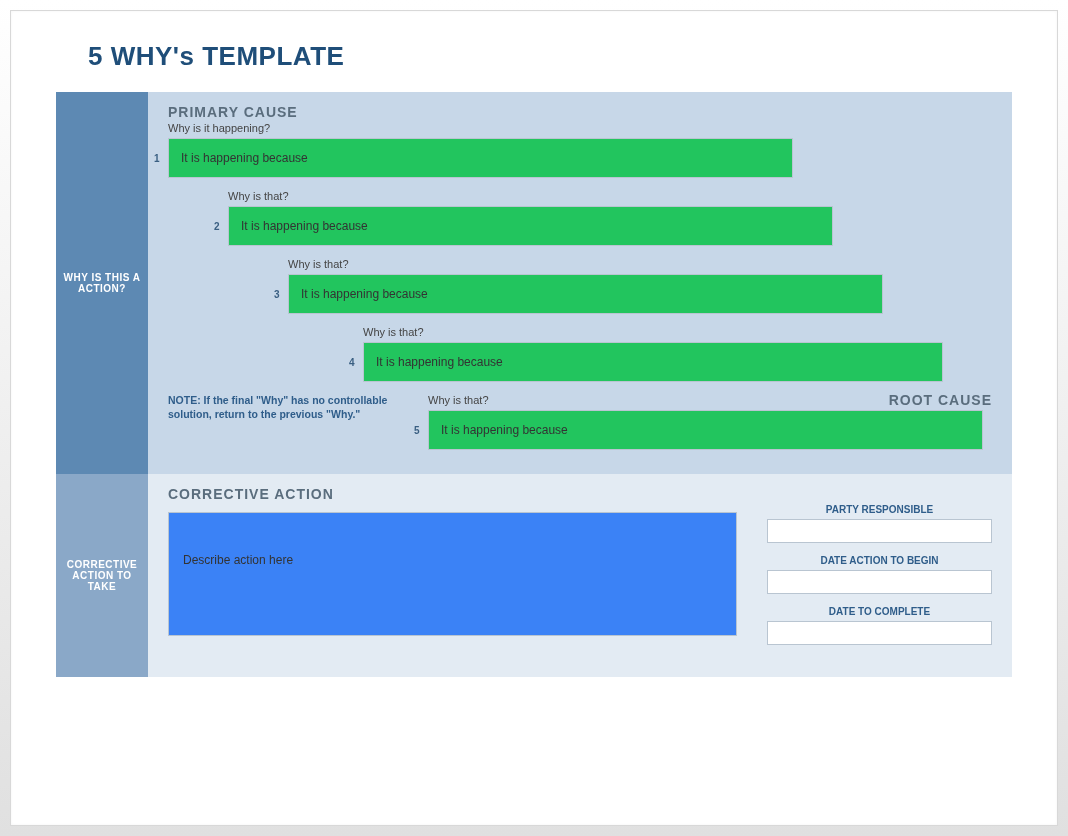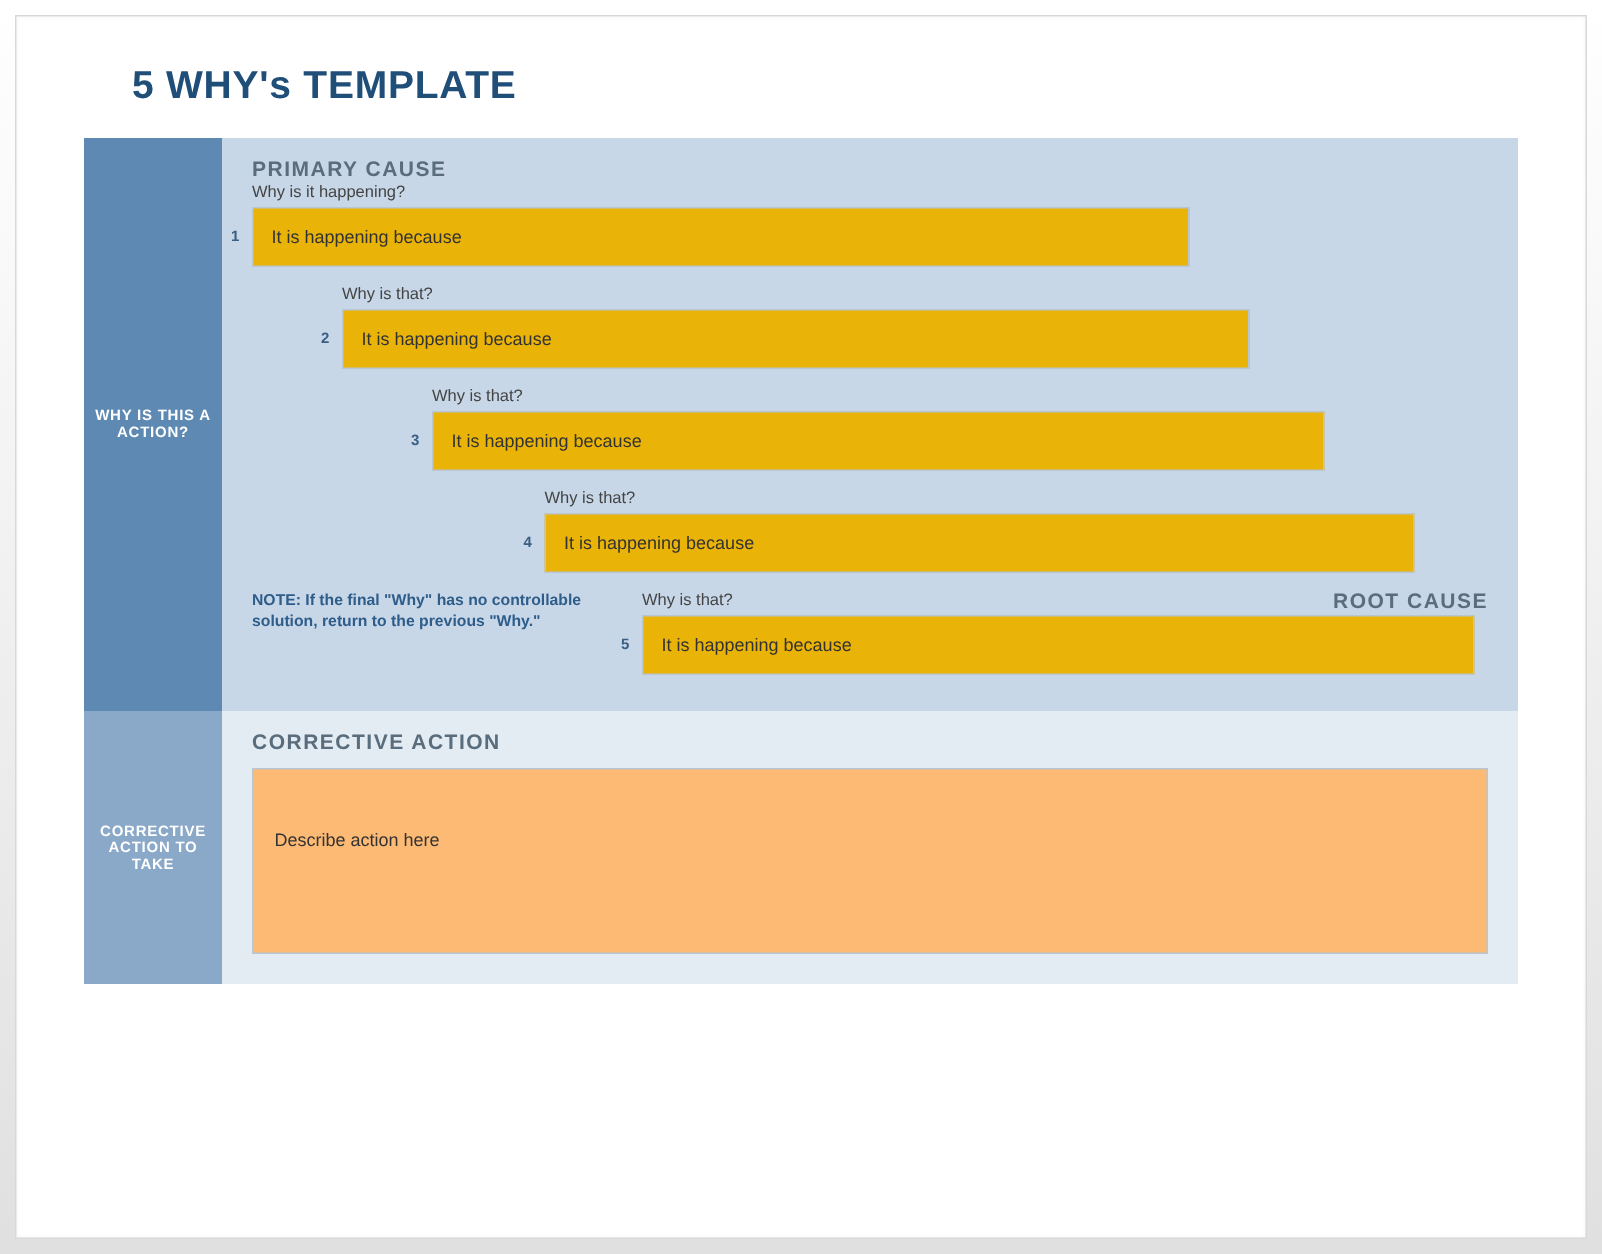--- a/index.html
+++ b/index.html
@@ -101,21 +101,21 @@
   .why-num {
     position: absolute;
     left: -14px;
     top: 50%;
     transform: translateY(-50%);
     font-size: 10px;
     color: #3a5f82;
     font-weight: 600;
   }
   .why-input {
-    background: #eab308;
+    background: #22c55e;
     border: 1px solid #b9c5d1;
     padding: 12px 12px;
     font-size: 12px;
     color: #333;
     width: 625px;
   }
   .why-row {
     position: relative;
     display: flex;
     flex-direction: column;
@@ -141,21 +141,21 @@
     letter-spacing: 1px;
     font-family: "Century Gothic", Arial, sans-serif;
   }
   .action-area {
     display: flex;
     gap: 30px;
   }
   .action-left { flex: 1; }
   .action-right { flex: 0 0 225px; }
   .textarea {
-    background: #fdba74;
+    background: #3b82f6;
     border: 1px solid #b9c5d1;
     height: 124px;
     padding: 40px 14px;
     font-size: 12px;
     color: #333;
     margin-top: 8px;
   }
   .field-label {
     font-size: 10px;
     color: #2f5d8a;
@@ -238,18 +238,26 @@
     </div>
 
     <div class="row row-action">
       <div class="side-label bg-light-blue">CORRECTIVE ACTION TO TAKE</div>
       <div class="content">
         <div class="section-head">CORRECTIVE ACTION</div>
         <div class="action-area">
           <div class="action-left">
             <div class="textarea">Describe action here</div>
           </div>
+          <div class="action-right">
+            <div class="field-label">PARTY RESPONSIBLE</div>
+            <div class="field-input"></div>
+            <div class="field-label">DATE ACTION TO BEGIN</div>
+            <div class="field-input"></div>
+            <div class="field-label">DATE TO COMPLETE</div>
+            <div class="field-input"></div>
+          </div>
         </div>
       </div>
     </div>
 
   </div>
 </div>
 
 </body></html>

